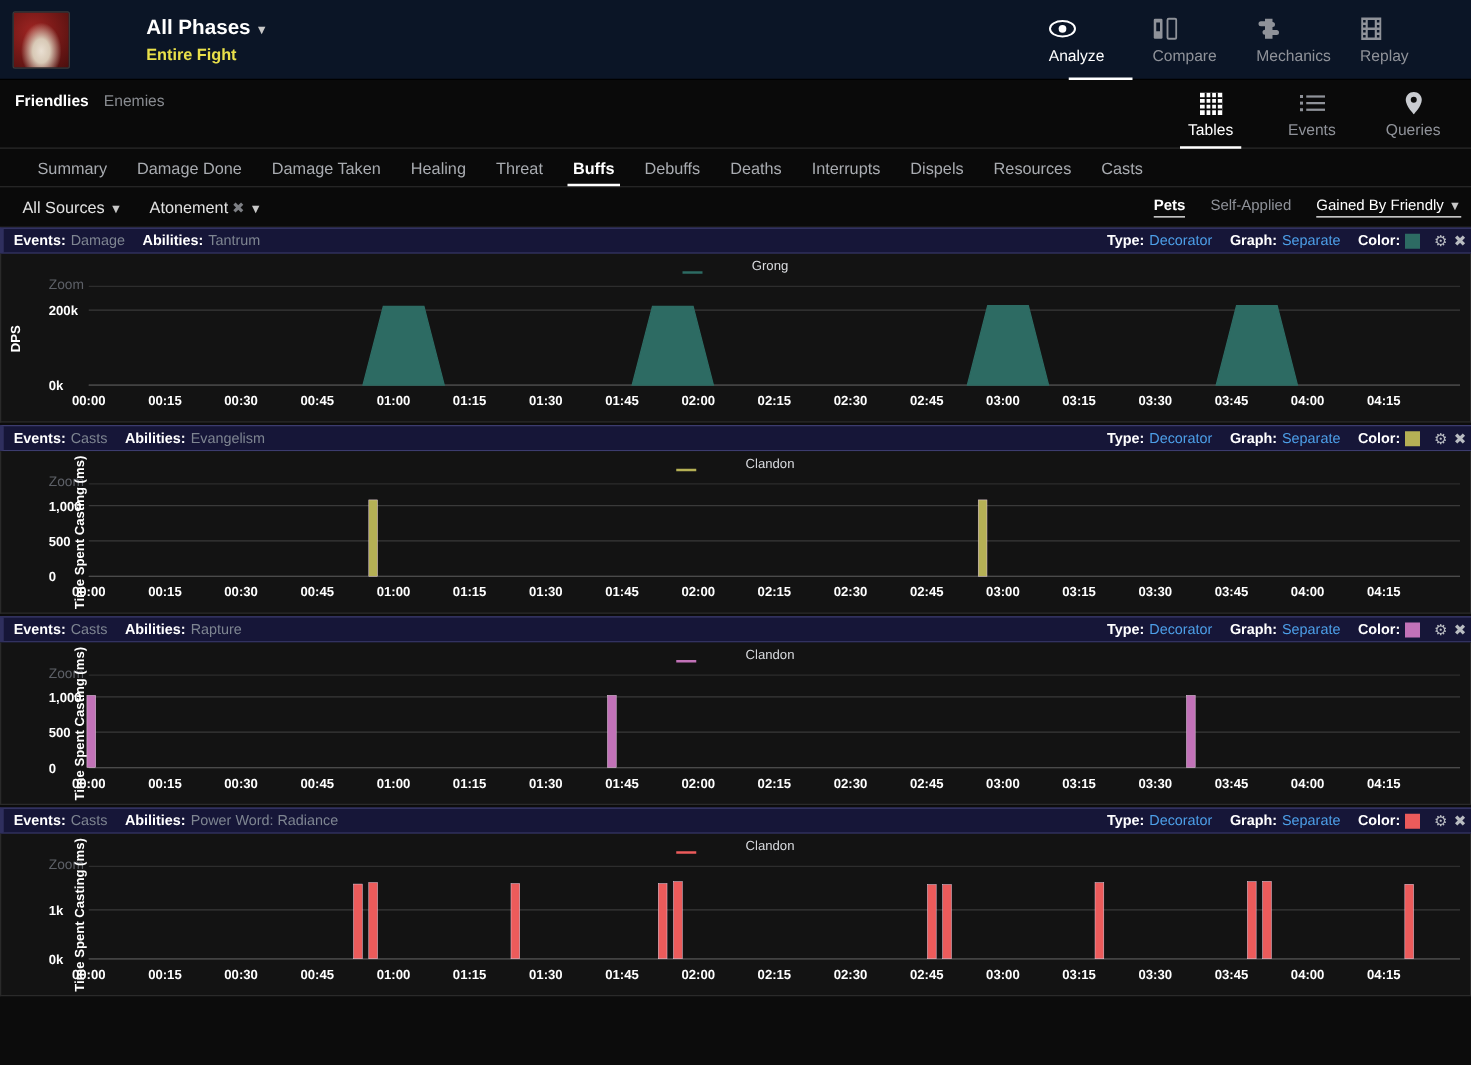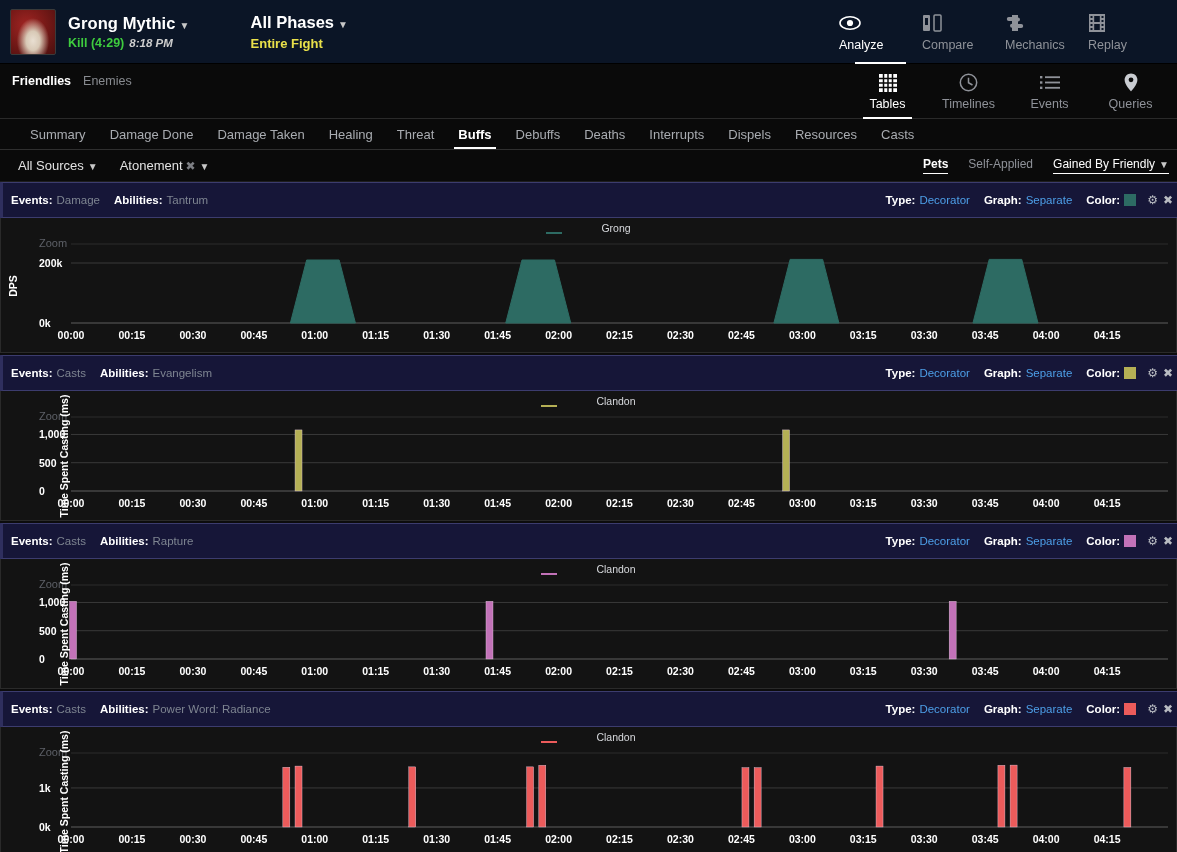--- a/index.html
+++ b/index.html
@@ -116,21 +116,21 @@
   .fr-item.underlined { color:#ffffff; }
   .fr-item.underlined::after {
     content:""; position:absolute; left:0; right:0; bottom:0;
     height:1px; background:#ffffff;
   }
 
   
   .panels { padding: 0; }
   .panel { margin: 0 0 2px 0; }
   .panel-head {
-    height: 36px; background:#161638;
+    height: 21px; background:#161638;
     border-top:1px solid #3c3c6e; border-bottom:1px solid #3c3c6e;
     border-left: 3px solid #2f2f5e;
     display:flex; align-items:center; font-size:11.5px;
     padding-left: 8px; position:relative;
   }
   .ph-key { color:#ffffff; font-weight:bold; }
   .ph-val { color:#7e8591; margin-left:4px; }
   .ph-link { color:#4d9fe8; margin-left:4px; }
   .ph-grp { margin-right: 14px; white-space:nowrap; }
   .panel-head-right {
@@ -165,28 +165,20 @@
     font-size:10.5px; color:#d8dade;gap:33px;
   }
   .legend-line { width:16px; height:2px; display:inline-block; margin-right:6px; }
 </style>
 </head>
 <body>
 
 <div class="topbar">
   <div class="boss-avatar"></div>
 
-  <div class="boss-block">
-    <div class="boss-title">
-      <span>Grong Mythic</span><span class="caret">▼</span>
-    </div>
-    <div class="boss-sub">
-      <span class="kill">Kill (4:29)</span><span class="killtime">8:18 PM</span>
-    </div>
-  </div>
 
   <div class="phase-block">
     <div class="phase-title">
       <span>All Phases</span><span class="caret">▼</span>
     </div>
     <div class="phase-sub">Entire Fight</div>
   </div>
 
   <div class="topnav">
     <div class="topnav-item active">
@@ -255,29 +247,20 @@
               <line x1="0" y1="4.5" x2="18" y2="4.5"></line>
               <line x1="0" y1="9" x2="18" y2="9"></line>
               <line x1="0" y1="13.5" x2="18" y2="13.5"></line>
               <line x1="4.5" y1="0" x2="4.5" y2="18"></line>
               <line x1="9" y1="0" x2="9" y2="18"></line>
               <line x1="13.5" y1="0" x2="13.5" y2="18"></line>
             </g>
           </svg>
       </span>
       <span>Tables</span>
-    </div>
-    <div class="subnav-item">
-      <span class="subnav-ico">
-        <svg width="19" height="19" viewBox="0 0 19 19">
-            <circle cx="9.5" cy="9.5" r="8.2" fill="none" stroke="#8f9299" stroke-width="1.5"></circle>
-            <path d="M9.5 4.8V9.7l4 2.3" fill="none" stroke="#8f9299" stroke-width="1.5"></path>
-          </svg>
-      </span>
-      <span>Timelines</span>
     </div>
     <div class="subnav-item">
       <span class="subnav-ico">
         <svg width="20" height="15" viewBox="0 0 20 15">
             <g fill="#8f9299">
               <rect x="0" y="1" width="2.4" height="2.4"></rect>
               <rect x="0" y="6.3" width="2.4" height="2.4"></rect>
               <rect x="0" y="11.6" width="2.4" height="2.4"></rect>
               <rect x="5" y="1.3" width="15" height="1.8"></rect>
               <rect x="5" y="6.6" width="15" height="1.8"></rect>

